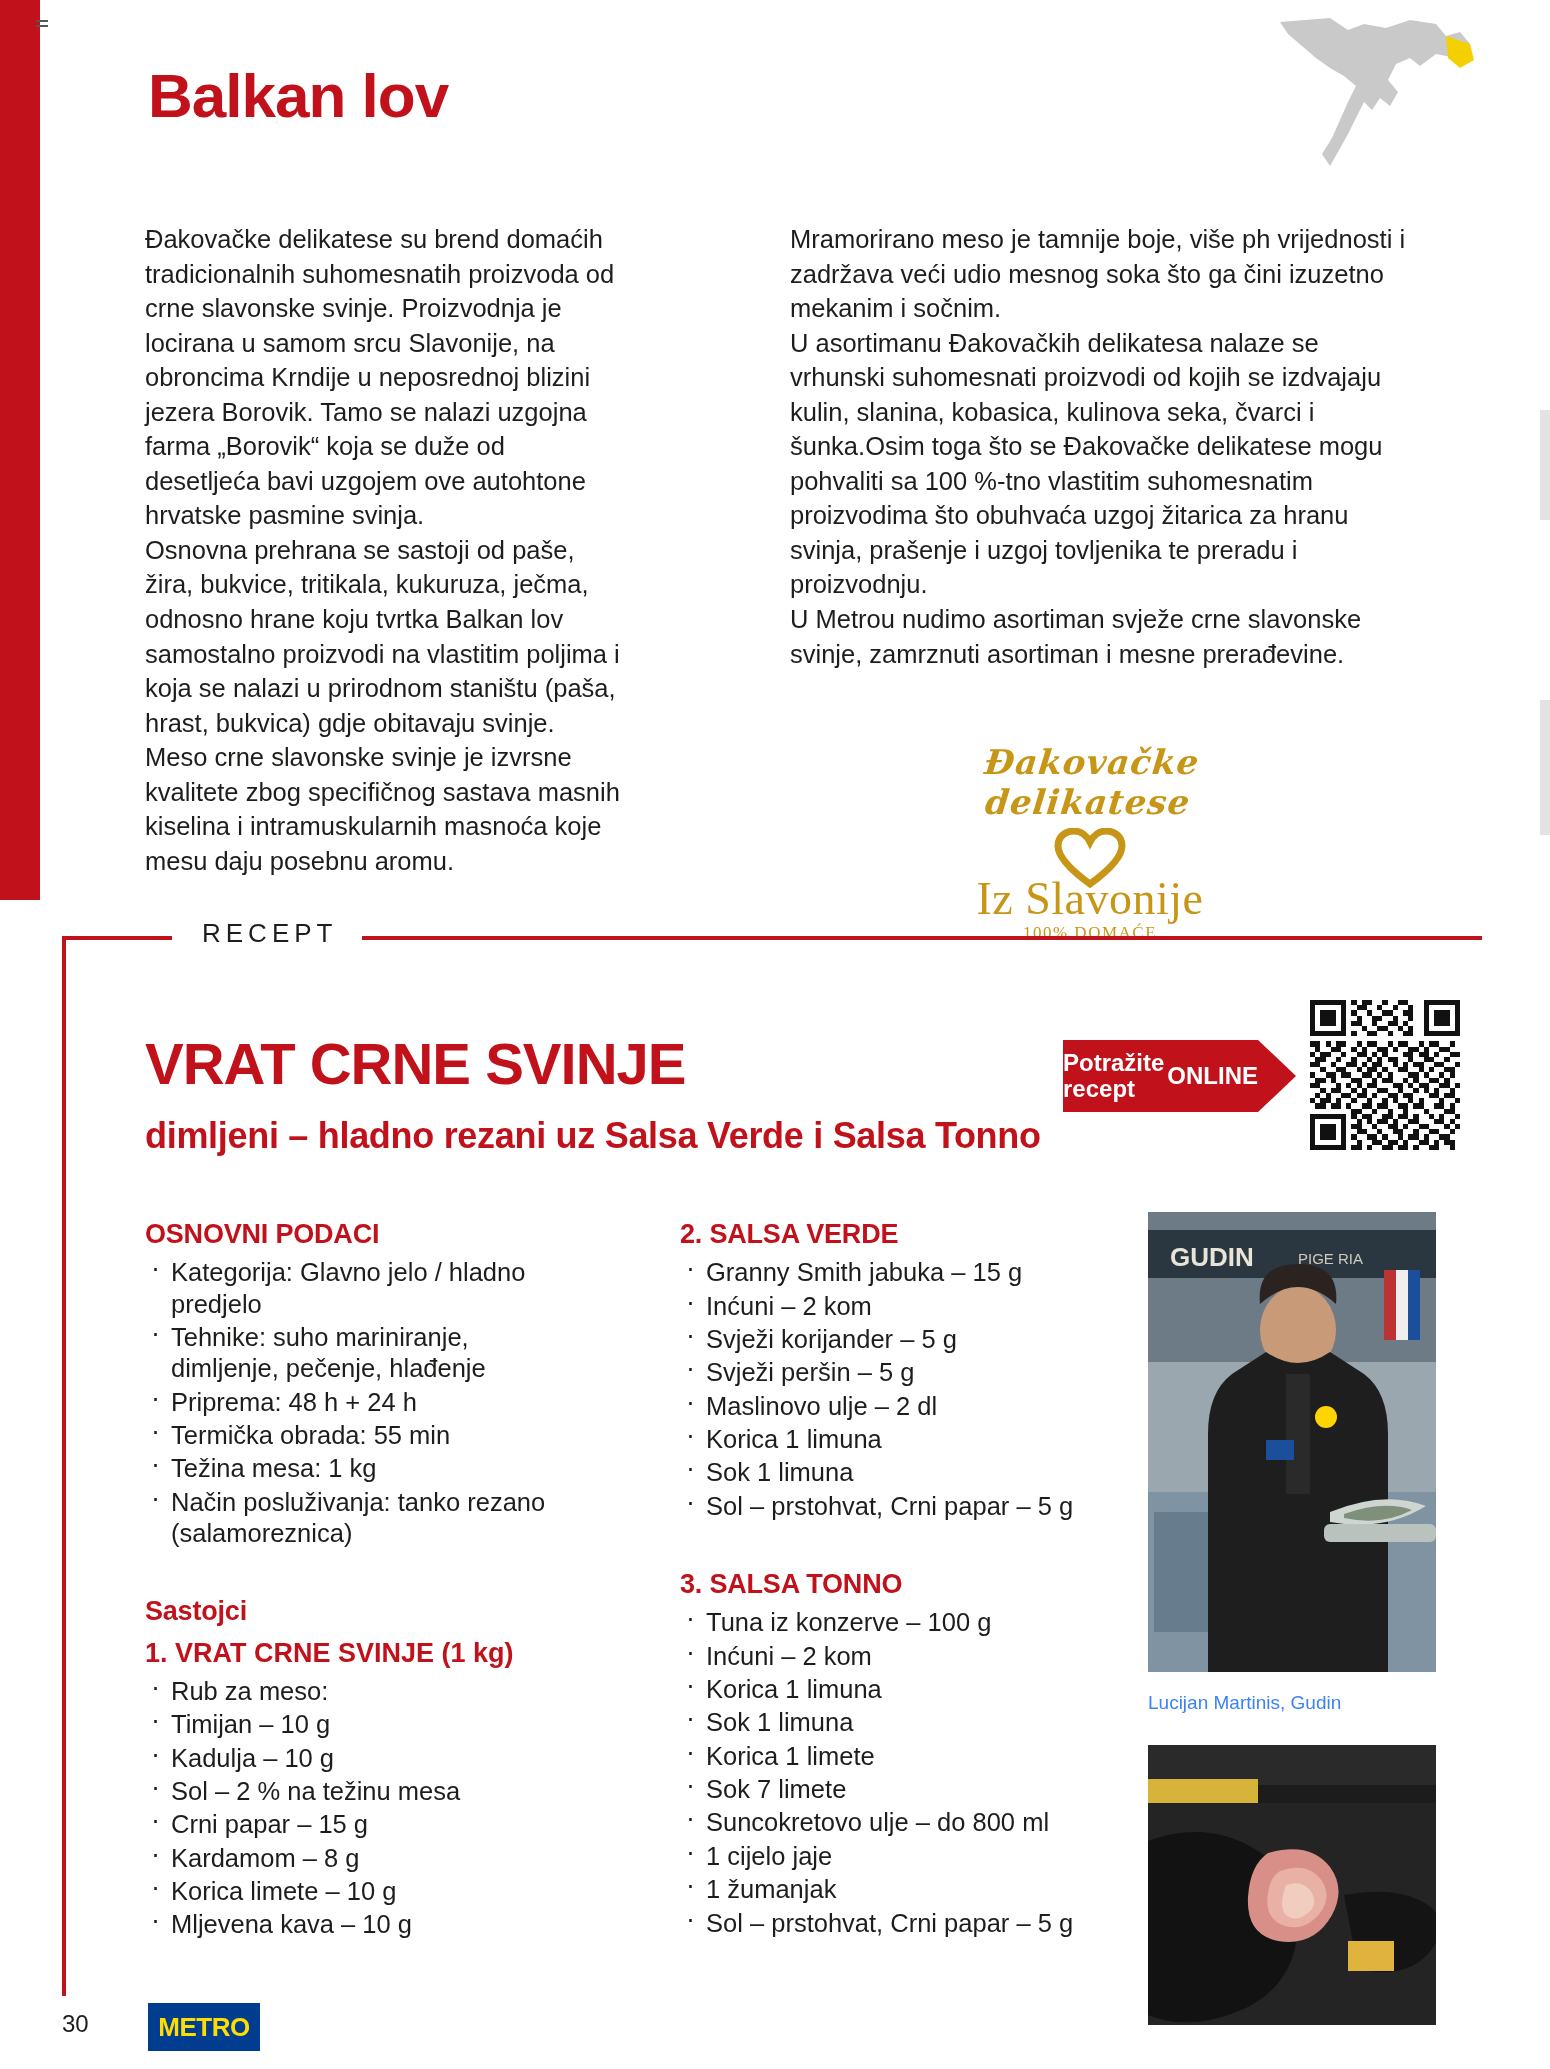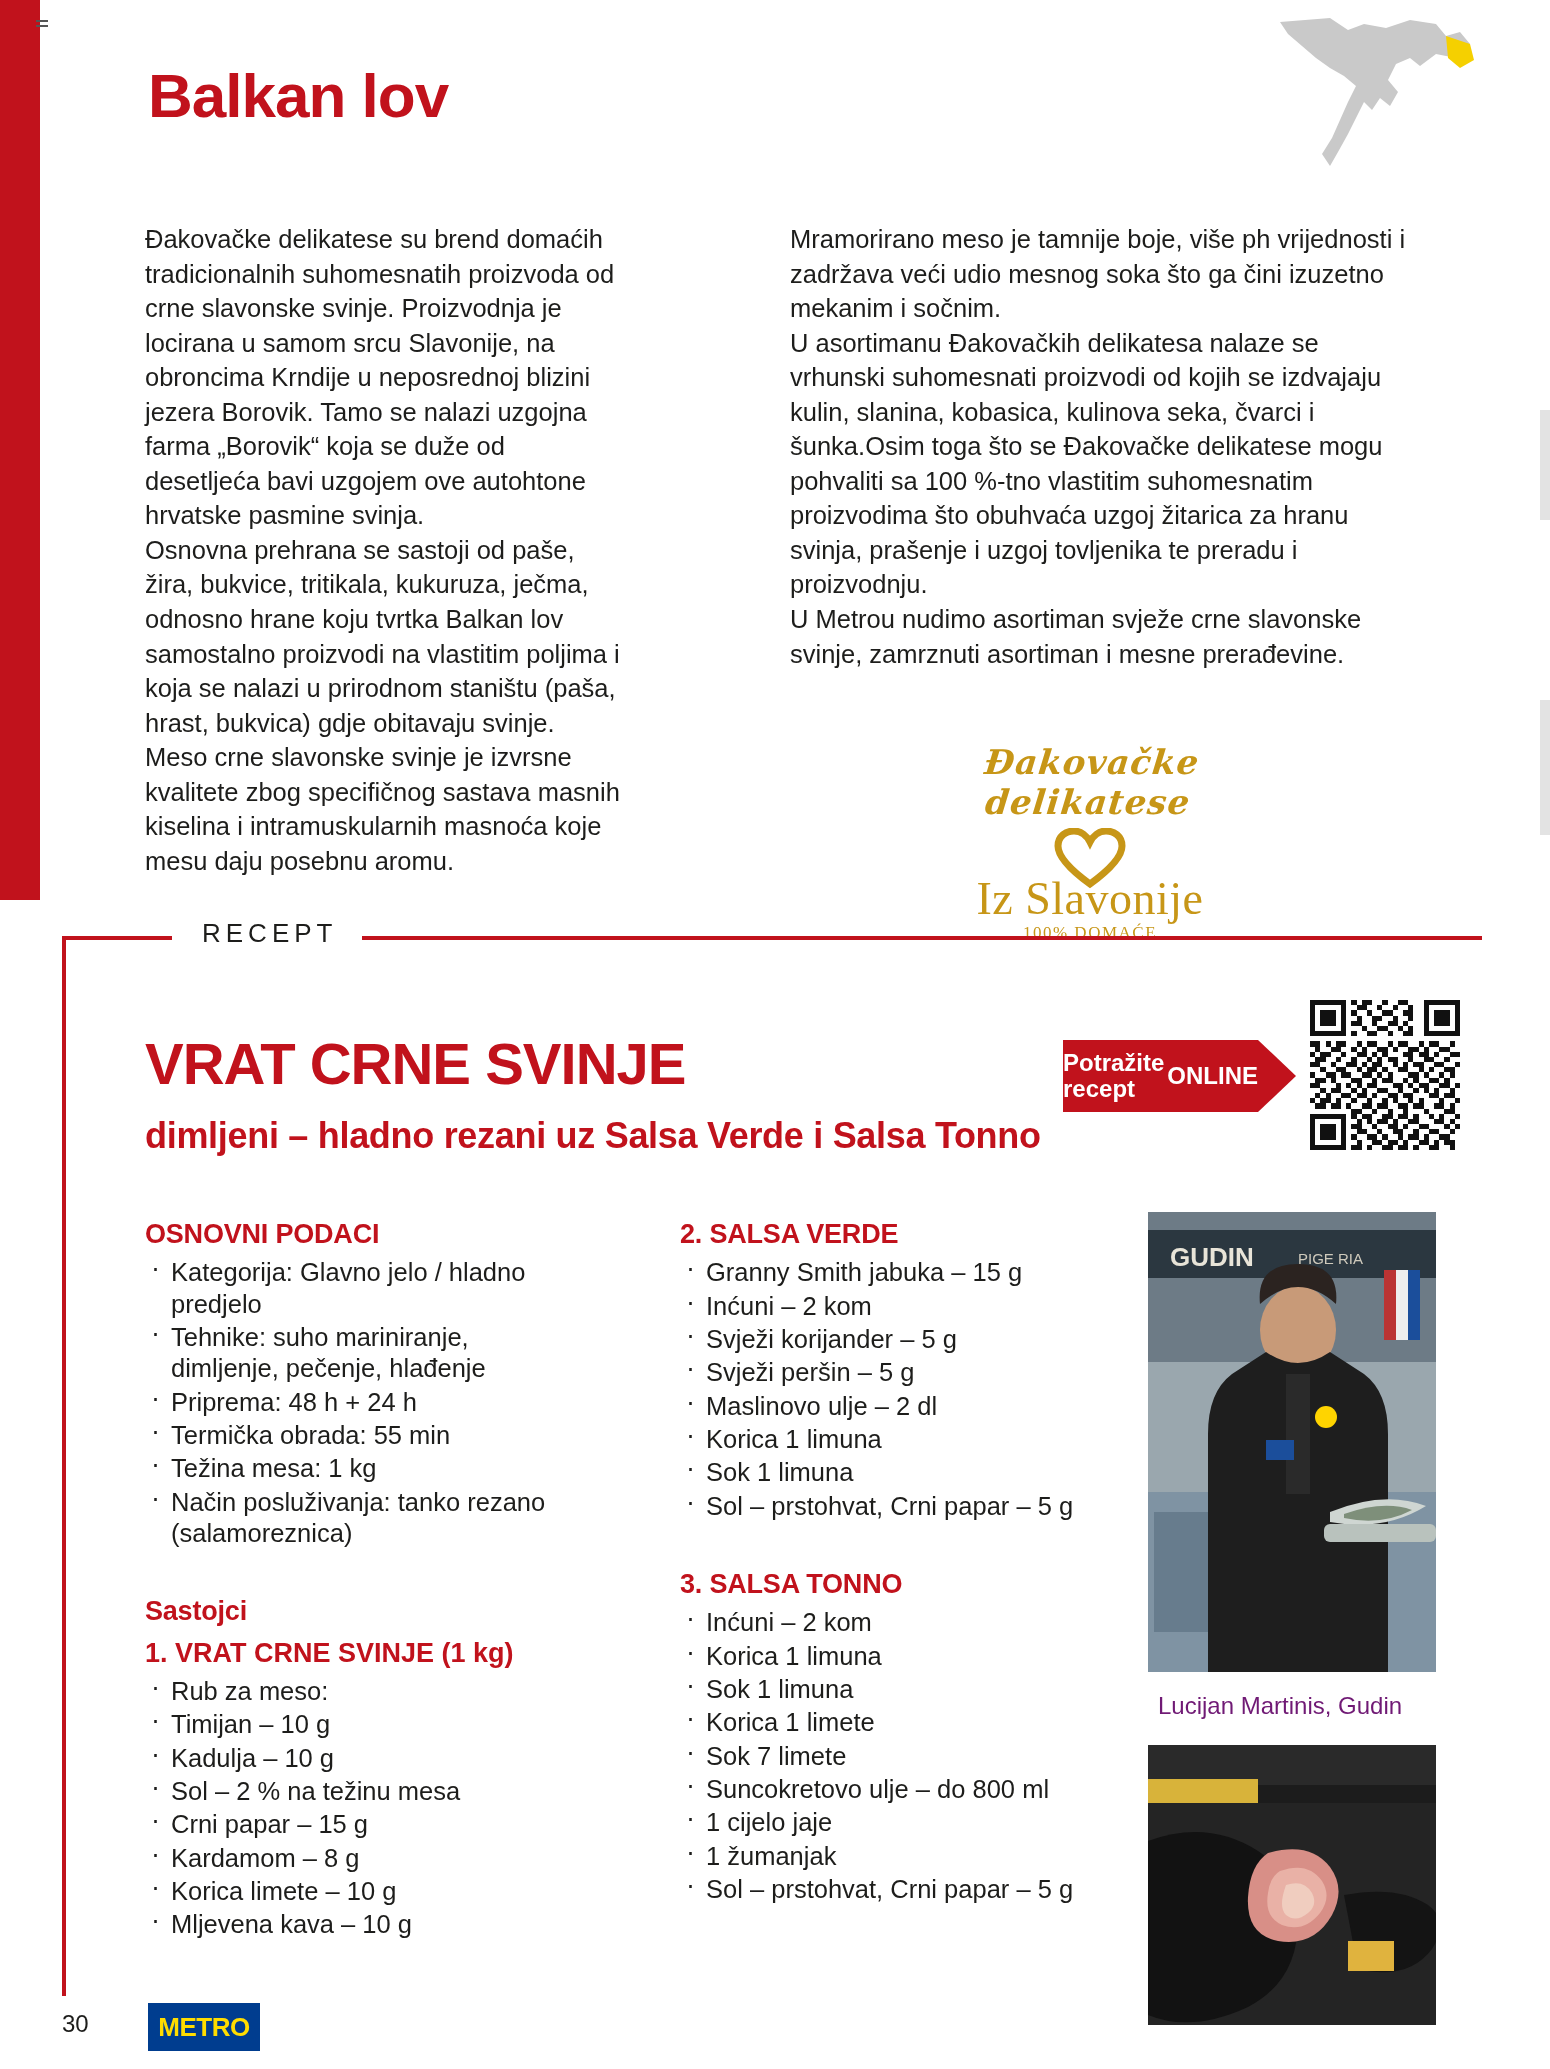--- a/index.html
+++ b/index.html
@@ -133,21 +133,21 @@
   ul.bullets li:before {
     content: "·"; position: absolute; left: 6px; top: -5px; font-size: 27px; color:#1d1d1b;
   }
   .sub-head {
     color: #c1121c; font-weight: 700; font-size: 27px; margin: 8px 0 6px 0;
   }
 
   
   .photo1 { position: absolute; left: 1148px; top: 1212px; width: 288px; height: 460px; overflow:hidden; }
   .photo-caption {
-    position: absolute; left: 1148px; top: 1692px; font-size: 24px; color:#701a75;margin-left:10px;
+    position: absolute; left: 1148px; top: 1692px; font-size: 19px; color:#3b82f6;
   }
   .photo2 { position: absolute; left: 1148px; top: 1745px; width: 288px; height: 280px; overflow:hidden; }
 
   
   .page-num { position: absolute; left: 62px; top: 2010px; font-size: 24px; color:#1d1d1b; }
   .metro-logo {
     position: absolute; left: 148px; top: 2003px; width: 112px; height: 48px;
     background: #003d8f; display:flex; align-items:center; justify-content:center;
   }
   .metro-logo span {
@@ -481,20 +481,21 @@
       <li>Inćuni – 2 kom</li>
       <li>Svježi korijander – 5 g</li>
       <li>Svježi peršin – 5 g</li>
       <li>Maslinovo ulje – 2 dl</li>
       <li>Korica 1 limuna</li>
       <li>Sok 1 limuna</li>
       <li>Sol – prstohvat, Crni papar – 5 g</li>
     </ul>
     <div class="sec-head spaced">3. SALSA TONNO</div>
     <ul class="bullets">
+      <li>Tuna iz konzerve – 100 g</li>
       <li>Inćuni – 2 kom</li>
       <li>Korica 1 limuna</li>
       <li>Sok 1 limuna</li>
       <li>Korica 1 limete</li>
       <li>Sok 7 limete</li>
       <li>Suncokretovo ulje – do 800 ml</li>
       <li>1 cijelo jaje</li>
       <li>1 žumanjak</li>
       <li>Sol – prstohvat, Crni papar – 5 g</li>
     </ul>

